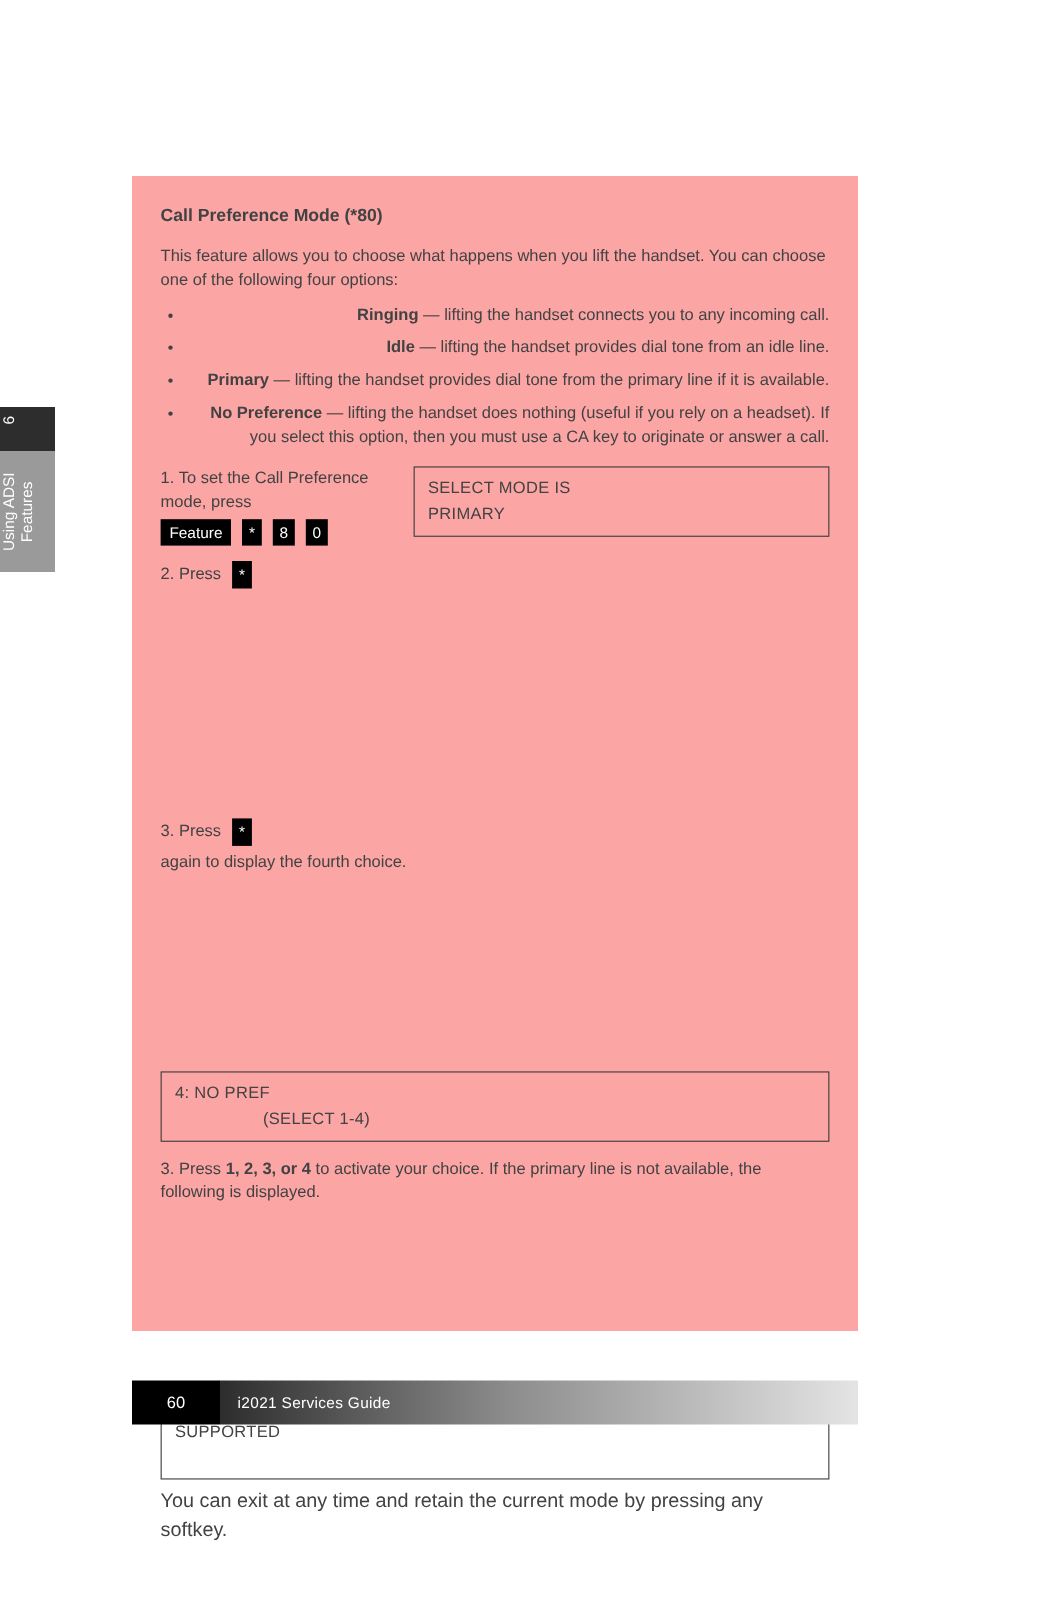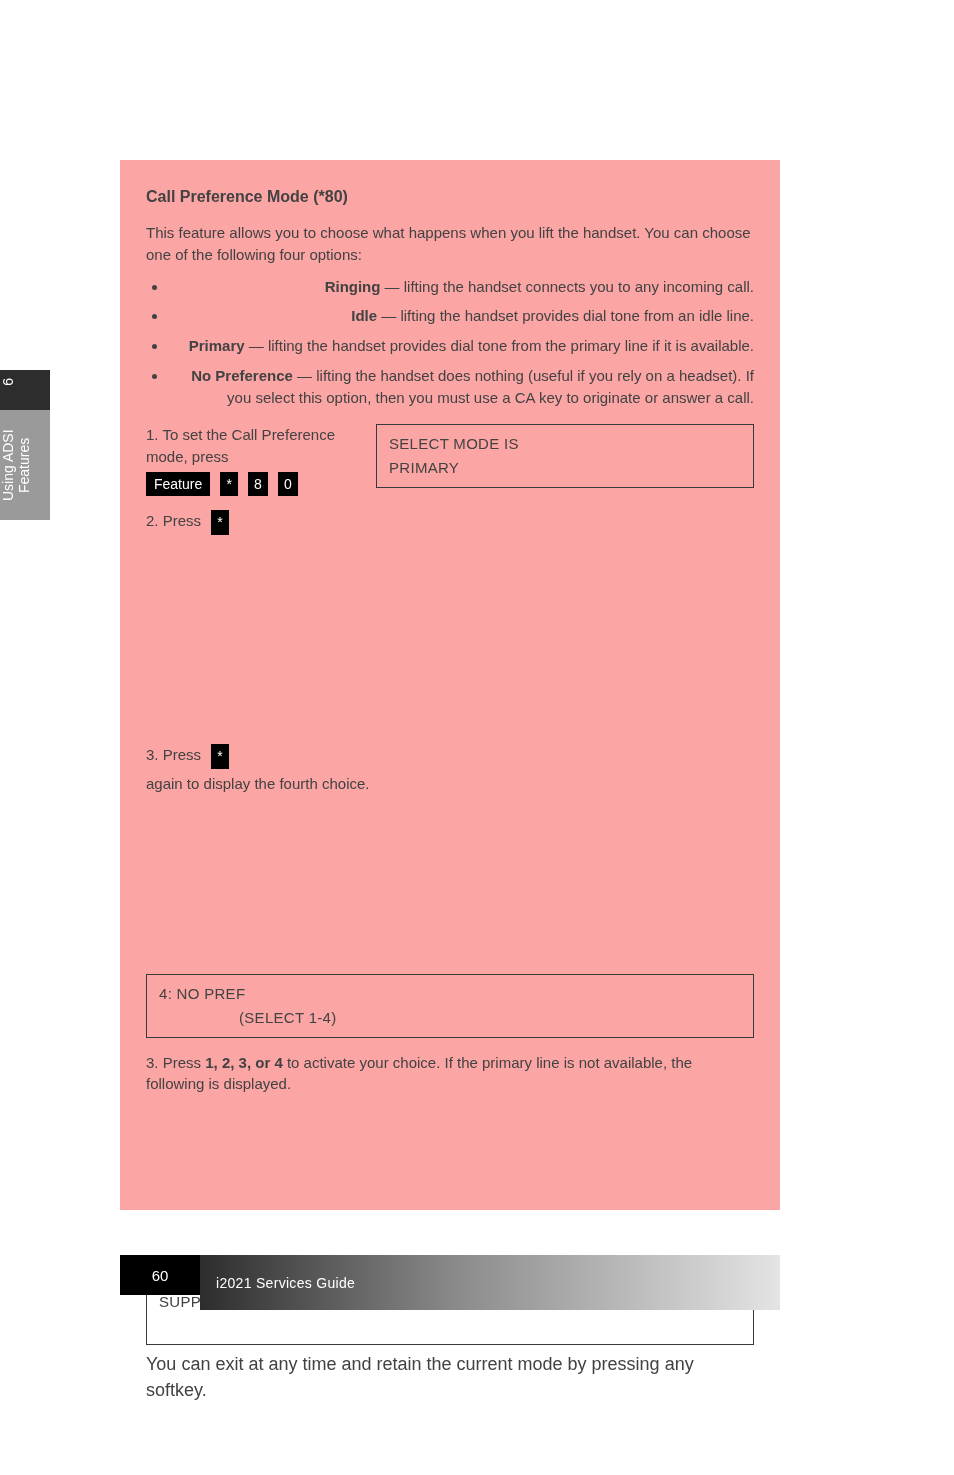--- a/index.html
+++ b/index.html
@@ -20,21 +20,21 @@
   .step-left .keyseq { margin-top:4px; }
   .black-key { display:inline-block; background:#000; color:#fff; padding:2px 8px; font-size:14px; margin-right:6px; vertical-align:middle; }
   .black-key.small { padding:2px 6px; }
   .step-right { flex:1; }
   .lcd { border:1.5px solid #3a3a3a; padding:8px 12px; min-height:50px; font-size:15px; letter-spacing:0.3px; background:transparent; }
   .lcd .line2 { margin-top:2px; }
   .lcd .col2 { display:inline-block; margin-left:18px; }
   .footnote { font-size:18px; margin-top:6px; }
   .footer { position:absolute; left:120px; bottom:180px; width:660px; height:40px; }
   .footer-pagebox { position:absolute; left:0; top:0; width:80px; height:40px; background:#000000; color:#fff; display:flex; align-items:center; justify-content:center; font-size:15px; }
-  .footer-bar { position:absolute; left:80px; top:0; right:0; height:55px; background: linear-gradient(to right, #2d2d2d 0%, #8c8c8c 45%, #e4e4e4 100%); color:#fff; display:flex; align-items:center; padding-left:16px; font-size:14px; letter-spacing:0.3px; }
+  .footer-bar { position:absolute; left:80px; top:0; right:0; height:40px; background: linear-gradient(to right, #2d2d2d 0%, #8c8c8c 45%, #e4e4e4 100%); color:#fff; display:flex; align-items:center; padding-left:16px; font-size:14px; letter-spacing:0.3px; }
   .step-block { margin-top:14px;flex-direction:column; }
 </style>
 </head>
 <body>
 
 <div class="page">
 
   <div class="side-tab dark" style="top:370px; height:40px;">
       <span>6</span>
     </div>

